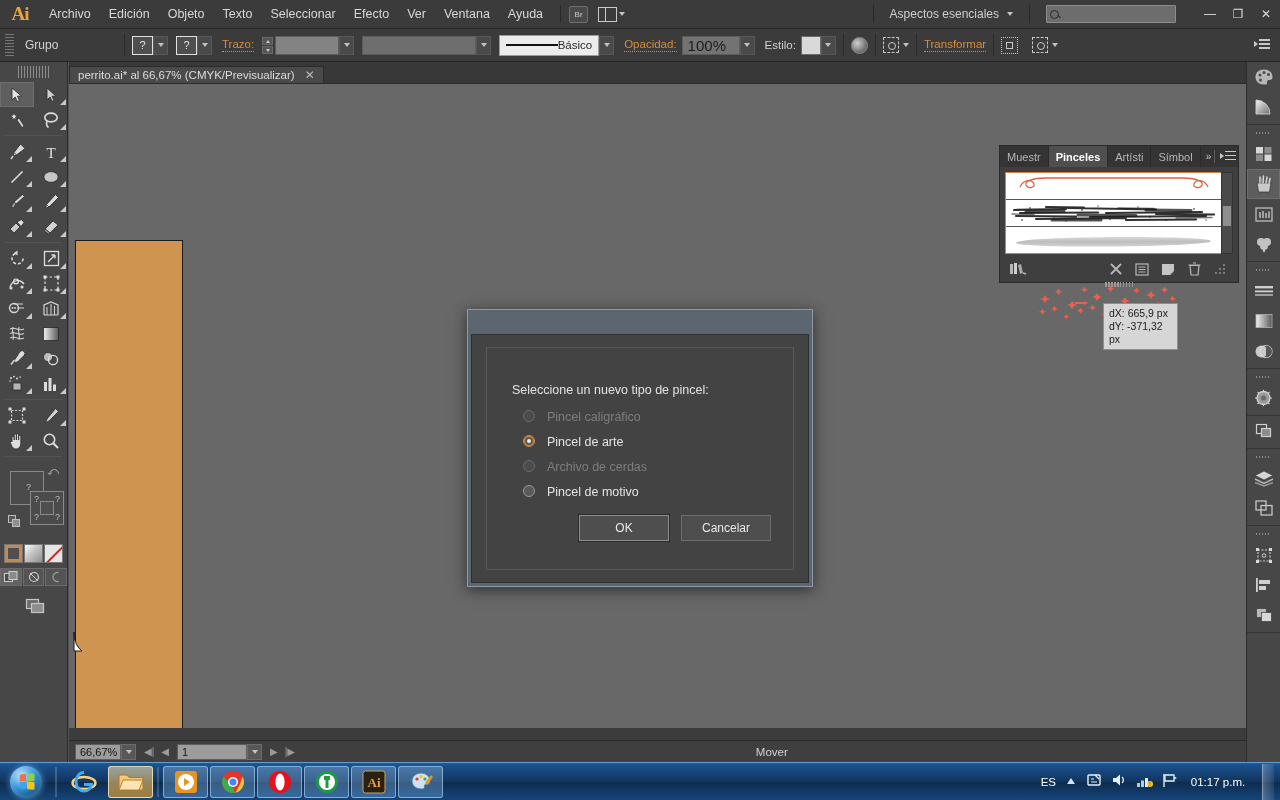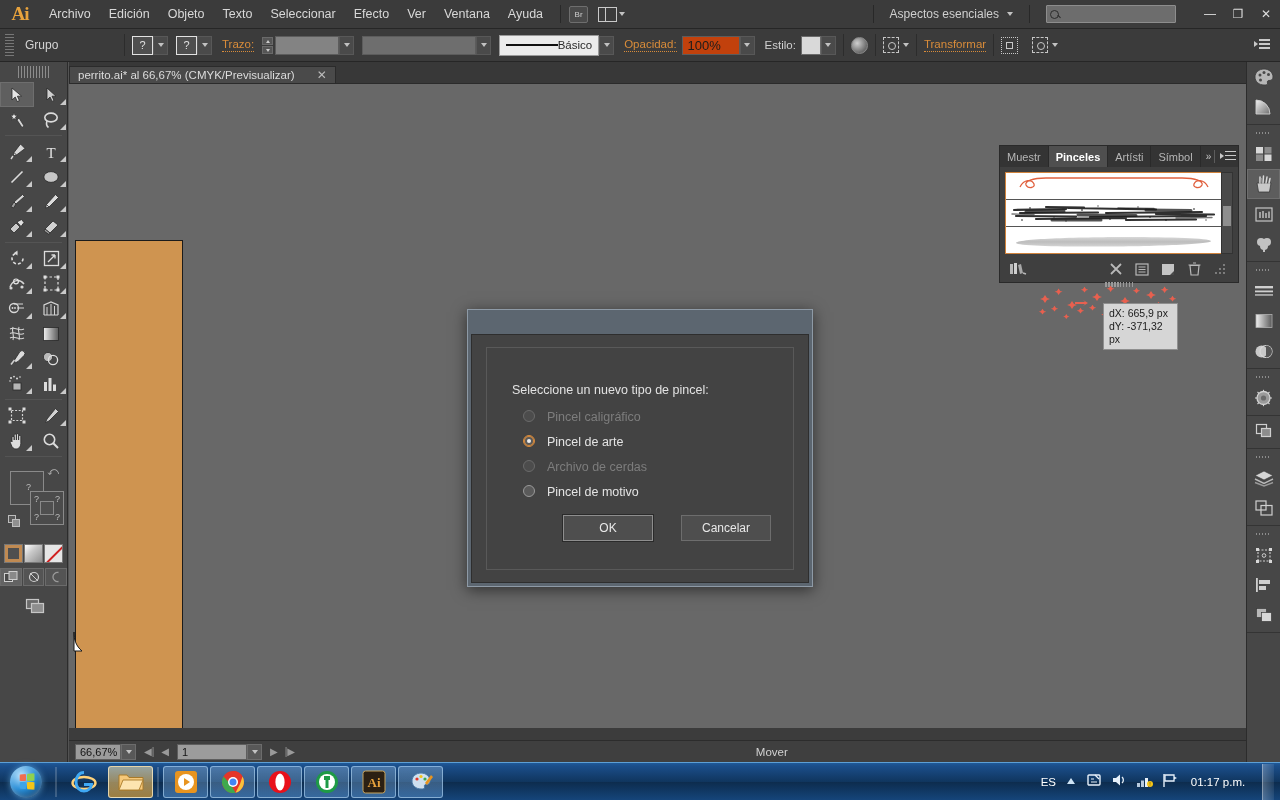--- a/index.html
+++ b/index.html
@@ -50,22 +50,22 @@
   .spin{display:flex;flex-direction:column;gap:1px;margin:0 2px;}
   .spin i{width:11px;height:8px;background:#555;border:1px solid #6a6a6a;position:relative;}
   .spin i:before{content:"";position:absolute;left:3px;top:2.5px;width:0;height:0;
     border-left:2.5px solid transparent;border-right:2.5px solid transparent;border-bottom:3px solid #ccc;}
   .spin i.dn:before{border-bottom:none;border-top:3px solid #ccc;}
   .fld{height:19px;background:#838383;border:1px solid #5c5c5c;}
   .fld.dark{background:#6e6e6e;}
   .stroke-sel{height:21px;background:#ececec;border:1px solid #9a9a9a;display:flex;
     align-items:center;justify-content:space-between;padding:0 6px;color:#2a2a2a;font-size:11.5px;}
   .stroke-line{width:52px;height:2px;background:#111;}
-  .val-fld{height:19px;background:#c2410c;border:1px solid #5c5c5c;color:#1c1c1c;
-    font-size:13px;display:flex;align-items:center;padding-left:5px;}
+  .val-fld{height:19px;background:#737373;border:1px solid #5c5c5c;color:#1c1c1c;
+    font-size:15px;display:flex;align-items:center;padding-left:5px;}
   .sw-box{width:20px;height:19px;background:#d9d9d9;border:1px solid #6a6a6a;}
   .circ-ico{width:17px;height:17px;border-radius:50%;
     background:radial-gradient(circle at 35% 35%,#cfcfcf,#6a6a6a 70%);border:1px solid #888;}
   .dash-ico{width:16px;height:16px;border:1px dashed #c6c6c6;position:relative;}
   .dash-ico:after{content:"";position:absolute;left:4px;top:4px;width:6px;height:6px;
     border:1px solid #c6c6c6;border-radius:50%;}
   .align-ico{width:17px;height:17px;border:1px dotted #c8c8c8;position:relative;}
   .align-ico:after{content:"";position:absolute;inset:4px;border:1.5px solid #c8c8c8;}
   .panel-menu-ico{width:16px;height:12px;position:relative;margin-right:10px;}
   .panel-menu-ico i{position:absolute;right:0;height:1.5px;background:#c8c8c8;}
@@ -112,21 +112,21 @@
   .dm{width:24px;height:18px;background:#545454;border:1px solid #6b6b6b;
     display:flex;align-items:center;justify-content:center;}
   .dm.sel{background:#636363;}
   .scrnmode{display:flex;justify-content:center;margin-top:10px;}
 
   
   .doc{position:absolute;left:69px;top:62px;right:0;bottom:38px;background:#3c3c3c;}
   .tabbar{position:absolute;left:0;top:0;right:0;height:22px;background:#383838;
     border-bottom:1px solid #2b2b2b;display:flex;align-items:flex-end;}
   .dtab{height:17px;background:#4a4a4a;border:1px solid #2b2b2b;border-bottom:none;
-    display:flex;align-items:center;padding:0 8px;gap:22px;font-size:11.5px;color:#dcdcdc;}
+    display:flex;align-items:center;padding:0 8px;gap:10px;font-size:11.5px;color:#dcdcdc;}
   .dtab .x{color:#bcbcbc;font-size:12px;}
   .canvas{position:absolute;left:0;top:22px;right:18px;bottom:34px;background:#686868;overflow:hidden;}
   .artboard{position:absolute;left:6px;top:156px;width:108px;height:503px;
     background:#cf9450;border:1px solid #1b1b1b;}
   .cursor{position:absolute;left:4px;top:548px;width:12px;height:22px;}
   .canv-scroll-v{position:absolute;right:0;top:22px;bottom:34px;width:18px;background:#434343;
     border-left:1px solid #2c2c2c;}
   .csv-thumb{position:absolute;left:3px;right:3px;top:243px;height:26px;background:#8e8e8e;border-radius:1px;}
   .csv-arrow{position:absolute;left:0;right:0;height:16px;display:flex;align-items:center;justify-content:center;background:#4a4a4a;}
   .statusbar{position:absolute;left:0;bottom:0;right:0;height:22px;background:#3f3f3f;
@@ -188,21 +188,21 @@
   .dlg-prompt{color:#e2e2e2;font-size:12.5px;margin:35px 0 0 25px;}
   .radios{margin:13px 0 0 36px;}
   .rrow{display:flex;align-items:flex-start;height:25px;gap:12px;}
   .radio{width:12px;height:12px;border-radius:50%;border:1px solid #9a9a9a;background:#5a5a5a;
     display:flex;align-items:center;justify-content:center;flex:none;}
   .radio.on{border-color:#d78a3c;box-shadow:0 0 0 1px #d78a3c inset;}
   .radio.on:after{content:"";width:4px;height:4px;border-radius:50%;background:#ececec;}
   .rrow.dis .radio{border-color:#6a6a6a;background:#4c4c4c;}
   .rlabel{font-size:12.5px;color:#e4e4e4;}
   .rrow.dis .rlabel{color:#7d7d7d;}
-  .dlg-btns{position:absolute;right:22px;bottom:28px;display:flex;gap:28px;border-radius:9px;}
+  .dlg-btns{position:absolute;right:22px;bottom:28px;display:flex;gap:12px;border-radius:9px;}
   .dbtnx{height:26px;min-width:90px;background:#4e4e4e;border:1px solid #6d6d6d;
     color:#e8e8e8;font-size:12px;display:flex;align-items:center;justify-content:center;}
   .dbtnx.primary{box-shadow:0 0 0 1px #2a2a2a;border-color:#8e8e8e;}
 
   
   .taskbar{position:absolute;left:0;bottom:0;width:1280px;height:38px;
     background:linear-gradient(to bottom,#1f5a9a 0%,#1b4e8a 8%,#10365f 50%,#0d2c4e 52%,#15457a 100%);
     border-top:1px solid #5e9fd4;display:flex;align-items:center;}
   .startorb{width:52px;height:36px;display:flex;align-items:center;justify-content:center;}
   .orb{width:32px;height:32px;border-radius:50%;

